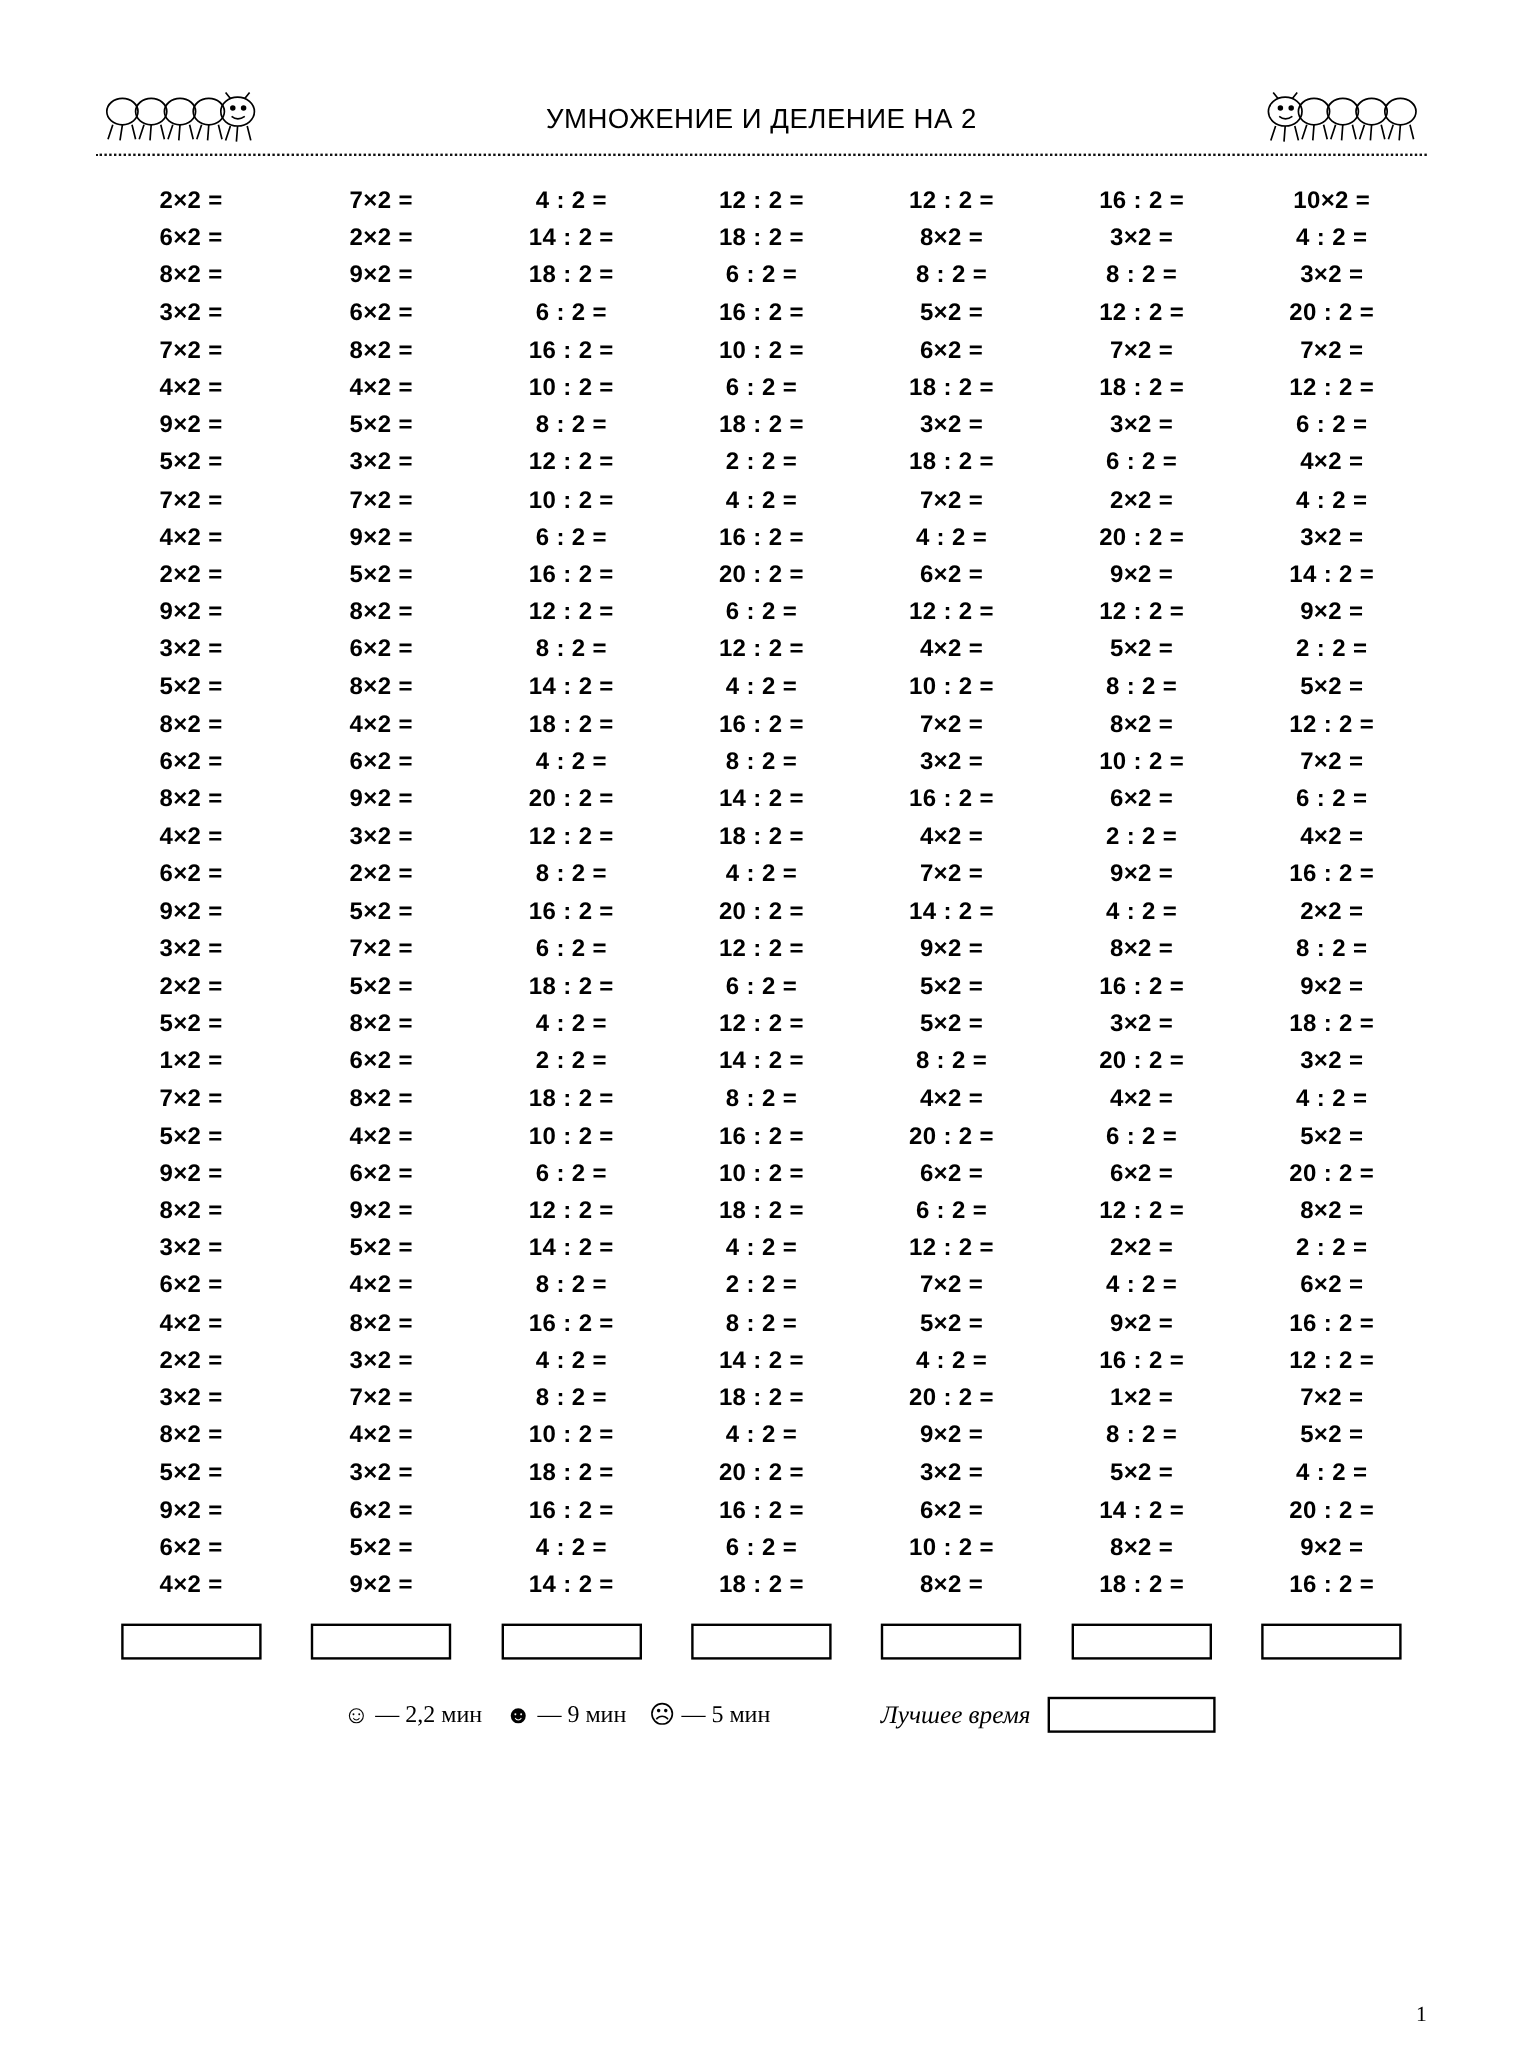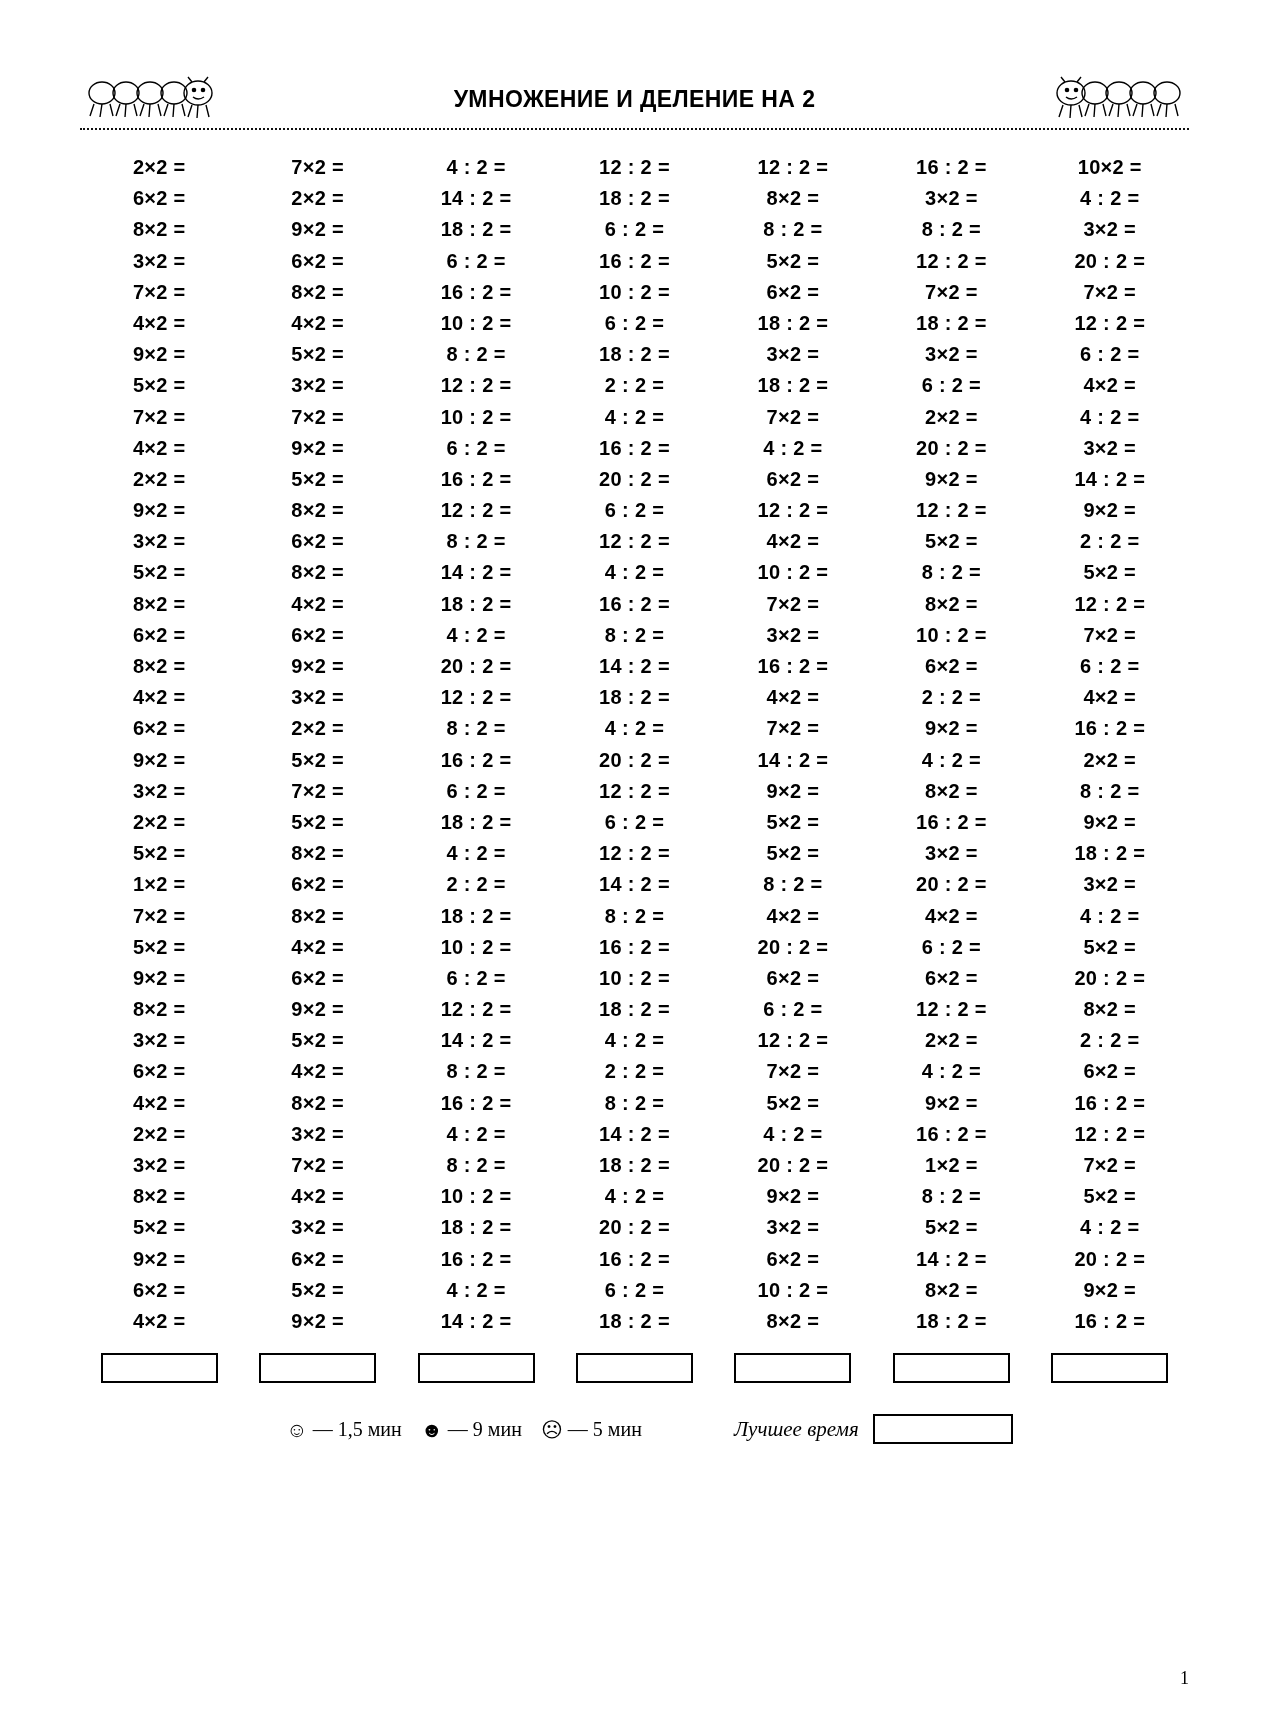--- a/index.html
+++ b/index.html
@@ -26,21 +26,21 @@
   .header {
     position: relative;
     height: 58px;
     border-bottom: 2px dotted #111;
     display: flex;
     align-items: center;
     justify-content: center;
   }
   .header-title {
     font-size: 23px;
-    font-weight: bold;
+    font-weight: normal;
     letter-spacing: 0.4px;
     text-align: center;
     white-space: nowrap;
   }
   .caterpillar {
     position: absolute;
     top: 6px;
     width: 150px;
     height: 44px;
   }
@@ -475,21 +475,21 @@
       </div>
       <div class="box-wrap">
         <div class="answer-box"></div>
       </div>
     </div>
 
   <div class="footer">
     <div class="legend">
       <span class="emoji">☺</span>
       <span class="txt">—</span>
-      <span class="txt">1,5 мин</span>
+      <span class="txt">2,2 мин</span>
       <span class="sep"></span>
       <span class="emoji">☻</span>
       <span class="txt">—</span>
       <span class="txt">9 мин</span>
       <span class="sep"></span>
       <span class="emoji">☹</span>
       <span class="txt">—</span>
       <span class="txt">5 мин</span>
     </div>
 

